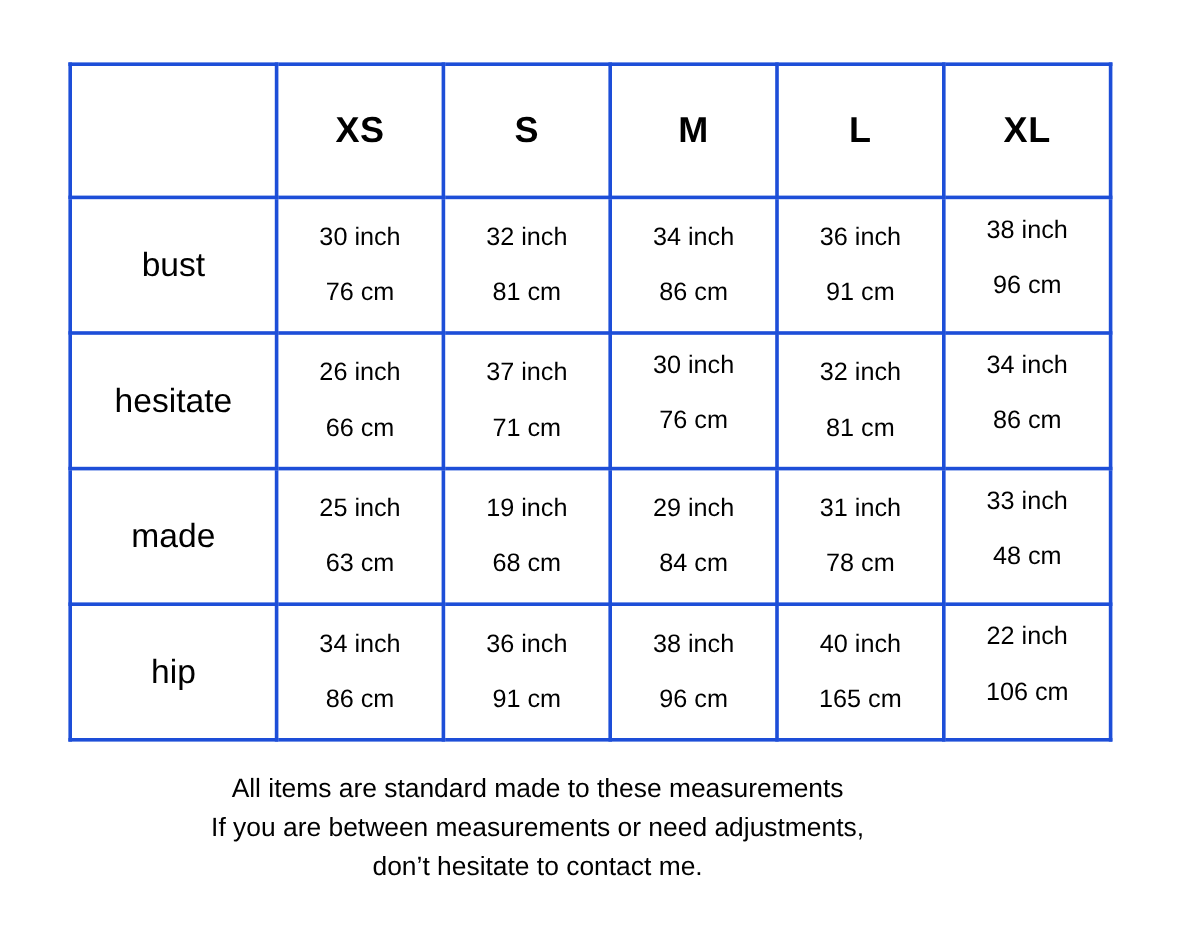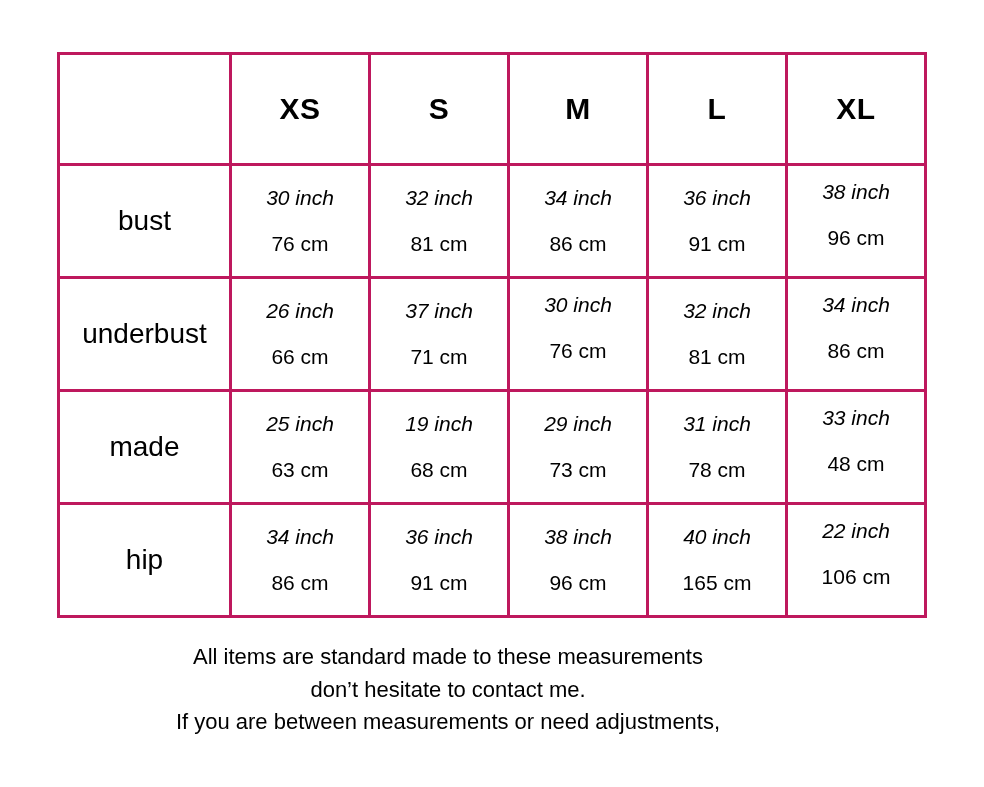--- a/index.html
+++ b/index.html
@@ -20,21 +20,21 @@
     width: 984px;
     height: 787px;
   }
   table.size-table {
     border-collapse: collapse;
     table-layout: fixed;
     margin: 52px 0 0 57px;
   }
   table.size-table th,
   table.size-table td {
-    border: 3px solid #be185d;
+    border: 3px solid #1d4ed8;
     text-align: center;
     vertical-align: middle;
     padding: 0;
     background: #ffffff;
   }
   col.c-label { width: 172px; }
   col.c-size  { width: 139px; }
   tr.header-row { height: 111px; }
   tr.data-row   { height: 113px; }
   th.size-header {
@@ -44,21 +44,20 @@
   }
   td.row-label {
     font-size: 28px;
     font-weight: normal;
   }
   td.measure-cell {
     font-size: 21px;
   }
   td.measure-cell .inch-line {
     margin-bottom: 22px;
-    font-style: italic;
   }
   
   td.measure-cell.raised .cell-stack {
     transform: translateY(-6px);
   }
   .cell-stack {
     display: inline-block;
   }
   .footer-note {
     margin-top: 23px;
@@ -97,48 +96,48 @@
       <tr class="data-row">
         <td class="row-label">bust</td>
         <td class="measure-cell"><span class="cell-stack"><div class="inch-line">30 inch</div><div class="cm-line">76 cm</div></span></td>
         <td class="measure-cell"><span class="cell-stack"><div class="inch-line">32 inch</div><div class="cm-line">81 cm</div></span></td>
         <td class="measure-cell"><span class="cell-stack"><div class="inch-line">34 inch</div><div class="cm-line">86 cm</div></span></td>
         <td class="measure-cell"><span class="cell-stack"><div class="inch-line">36 inch</div><div class="cm-line">91 cm</div></span></td>
         <td class="measure-cell raised"><span class="cell-stack"><div class="inch-line">38 inch</div><div class="cm-line">96 cm</div></span></td>
       </tr>
 
       <tr class="data-row">
-        <td class="row-label">underbust</td>
+        <td class="row-label">hesitate</td>
         <td class="measure-cell"><span class="cell-stack"><div class="inch-line">26 inch</div><div class="cm-line">66 cm</div></span></td>
         <td class="measure-cell"><span class="cell-stack"><div class="inch-line">37 inch</div><div class="cm-line">71 cm</div></span></td>
         <td class="measure-cell raised"><span class="cell-stack"><div class="inch-line">30 inch</div><div class="cm-line">76 cm</div></span></td>
         <td class="measure-cell"><span class="cell-stack"><div class="inch-line">32 inch</div><div class="cm-line">81 cm</div></span></td>
         <td class="measure-cell raised"><span class="cell-stack"><div class="inch-line">34 inch</div><div class="cm-line">86 cm</div></span></td>
       </tr>
 
       <tr class="data-row">
         <td class="row-label">made</td>
         <td class="measure-cell"><span class="cell-stack"><div class="inch-line">25 inch</div><div class="cm-line">63 cm</div></span></td>
         <td class="measure-cell"><span class="cell-stack"><div class="inch-line">19 inch</div><div class="cm-line">68 cm</div></span></td>
-        <td class="measure-cell"><span class="cell-stack"><div class="inch-line">29 inch</div><div class="cm-line">73 cm</div></span></td>
+        <td class="measure-cell"><span class="cell-stack"><div class="inch-line">29 inch</div><div class="cm-line">84 cm</div></span></td>
         <td class="measure-cell"><span class="cell-stack"><div class="inch-line">31 inch</div><div class="cm-line">78 cm</div></span></td>
         <td class="measure-cell raised"><span class="cell-stack"><div class="inch-line">33 inch</div><div class="cm-line">48 cm</div></span></td>
       </tr>
 
       <tr class="data-row">
         <td class="row-label">hip</td>
         <td class="measure-cell"><span class="cell-stack"><div class="inch-line">34 inch</div><div class="cm-line">86 cm</div></span></td>
         <td class="measure-cell"><span class="cell-stack"><div class="inch-line">36 inch</div><div class="cm-line">91 cm</div></span></td>
         <td class="measure-cell"><span class="cell-stack"><div class="inch-line">38 inch</div><div class="cm-line">96 cm</div></span></td>
         <td class="measure-cell"><span class="cell-stack"><div class="inch-line">40 inch</div><div class="cm-line">165 cm</div></span></td>
         <td class="measure-cell raised"><span class="cell-stack"><div class="inch-line">22 inch</div><div class="cm-line">106 cm</div></span></td>
       </tr>
 
     </tbody>
   </table>
 
   <div class="footer-note">
     <div>All items are standard made to these measurements</div>
+    <div>If you are between measurements or need adjustments,</div>
     <div>don’t hesitate to contact me.</div>
-    <div>If you are between measurements or need adjustments,</div>
   </div>
 
 </div>
 
 </body></html>

